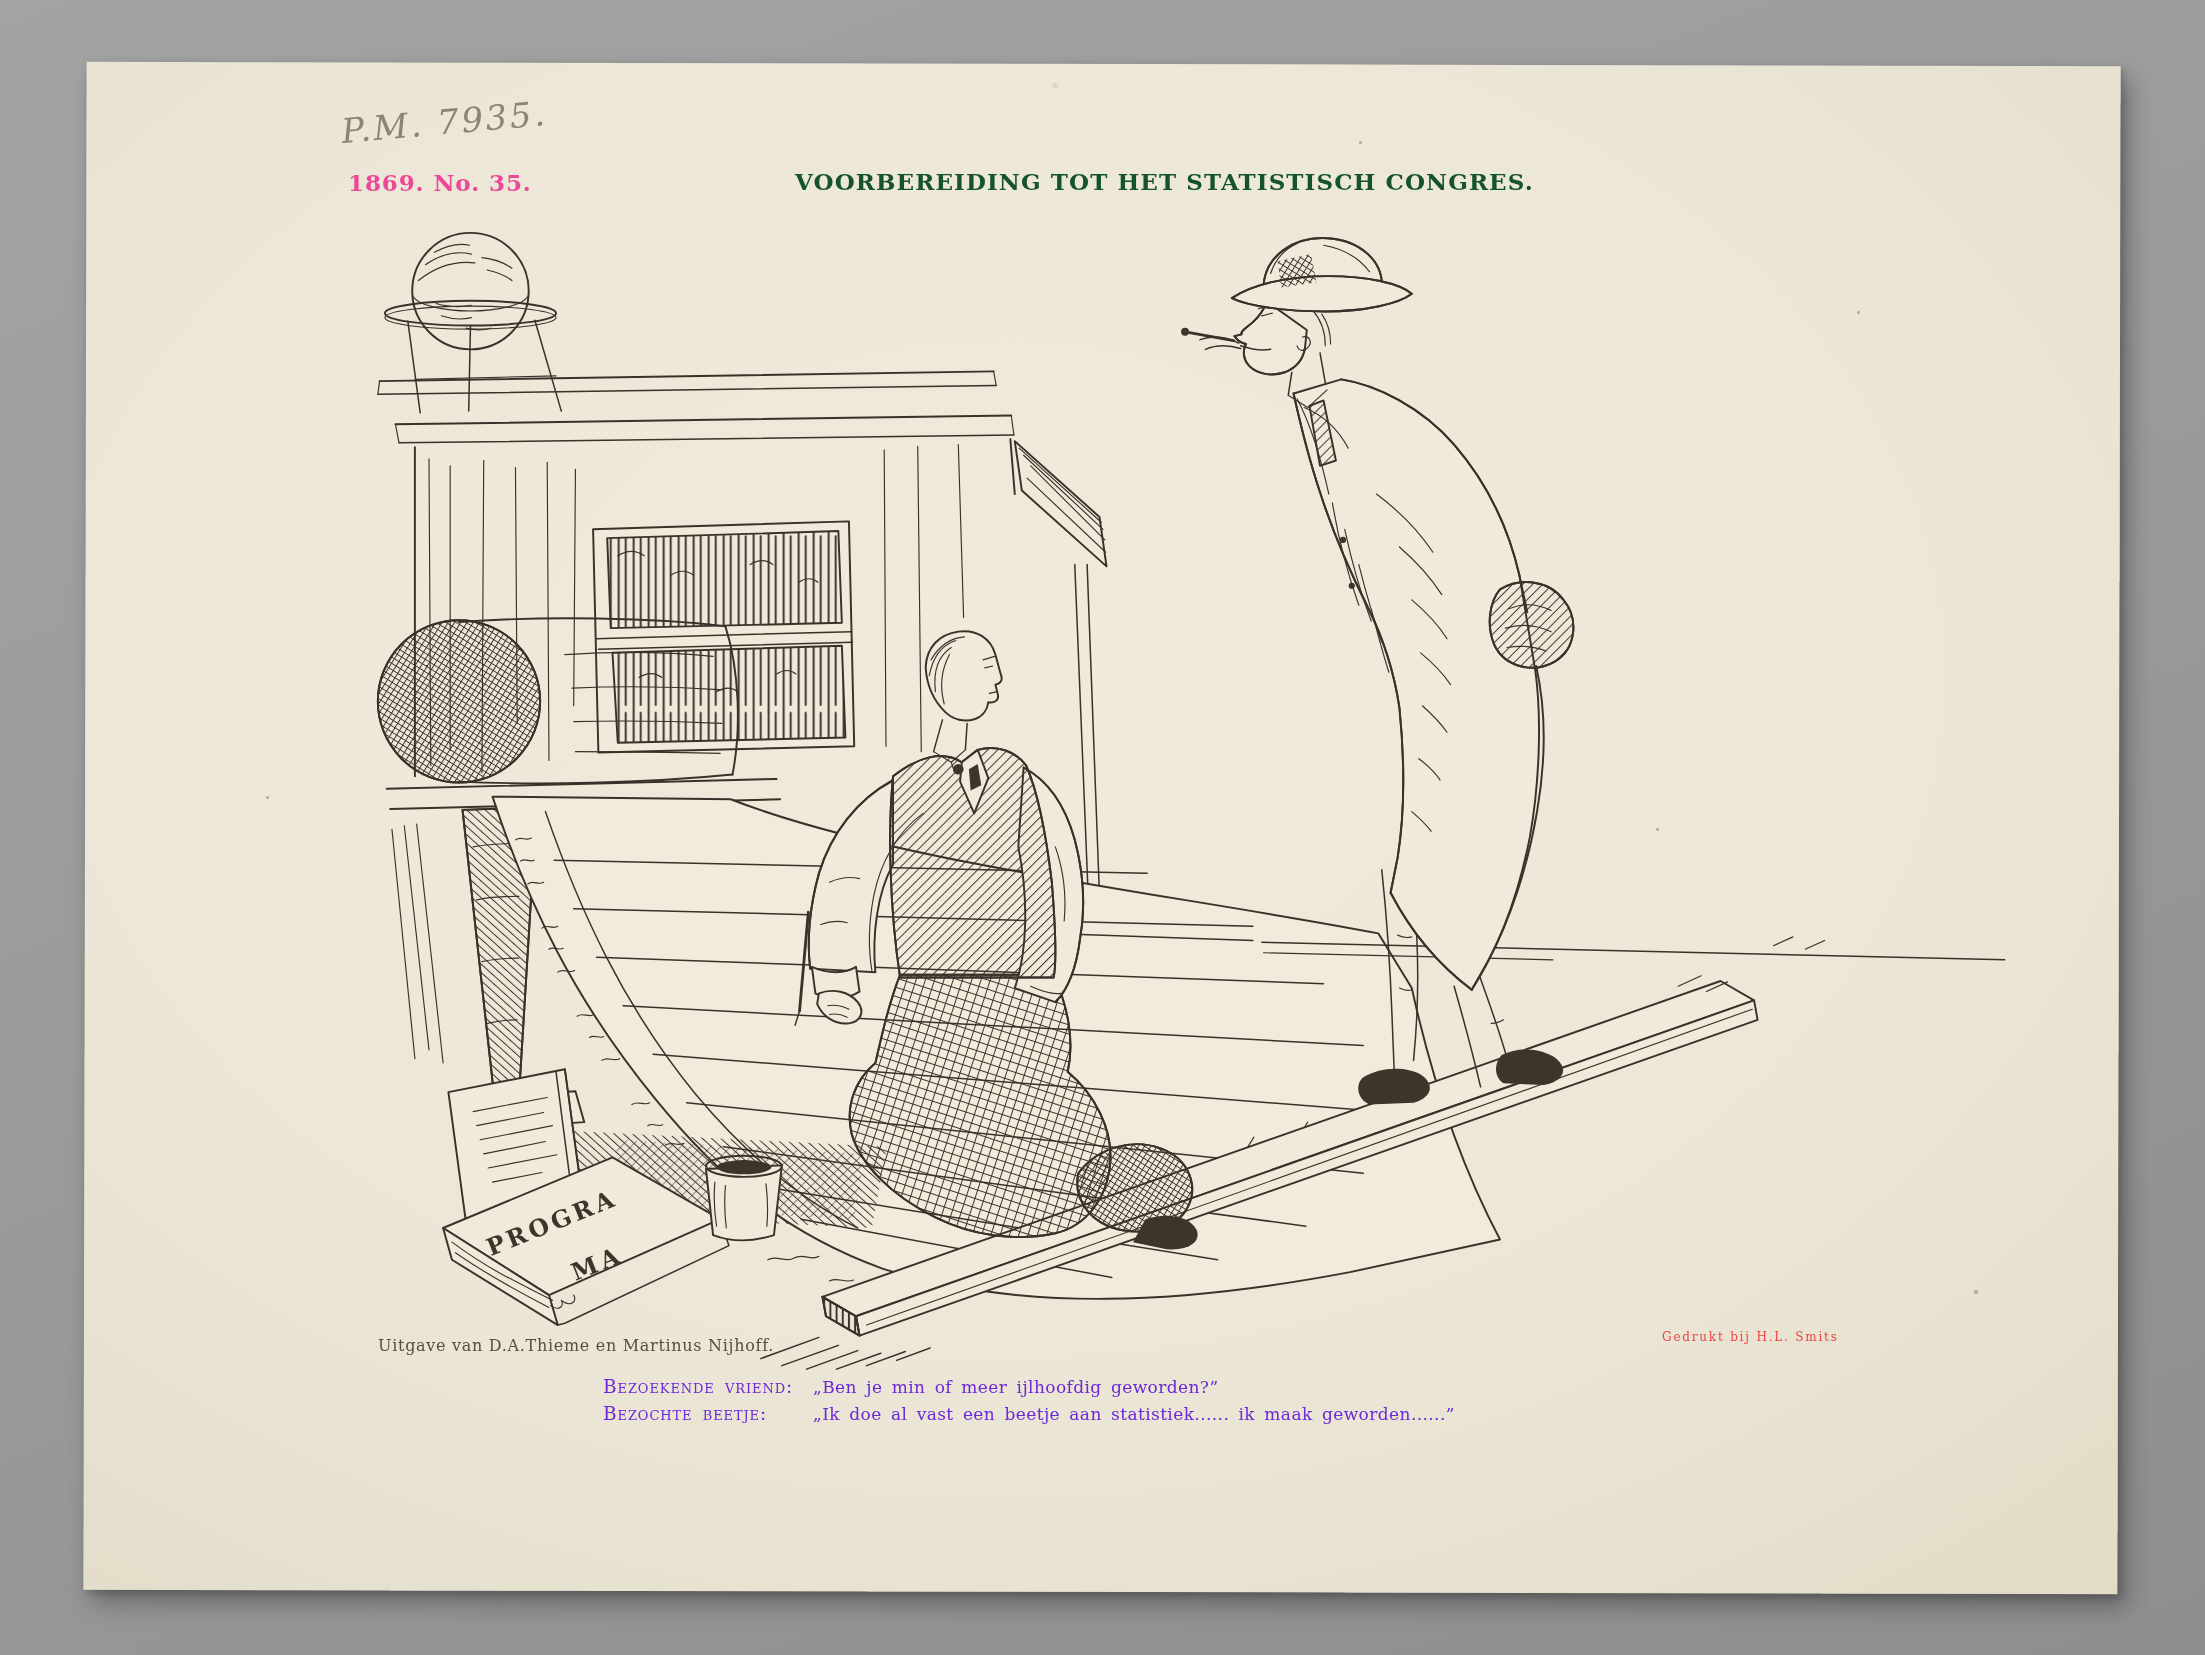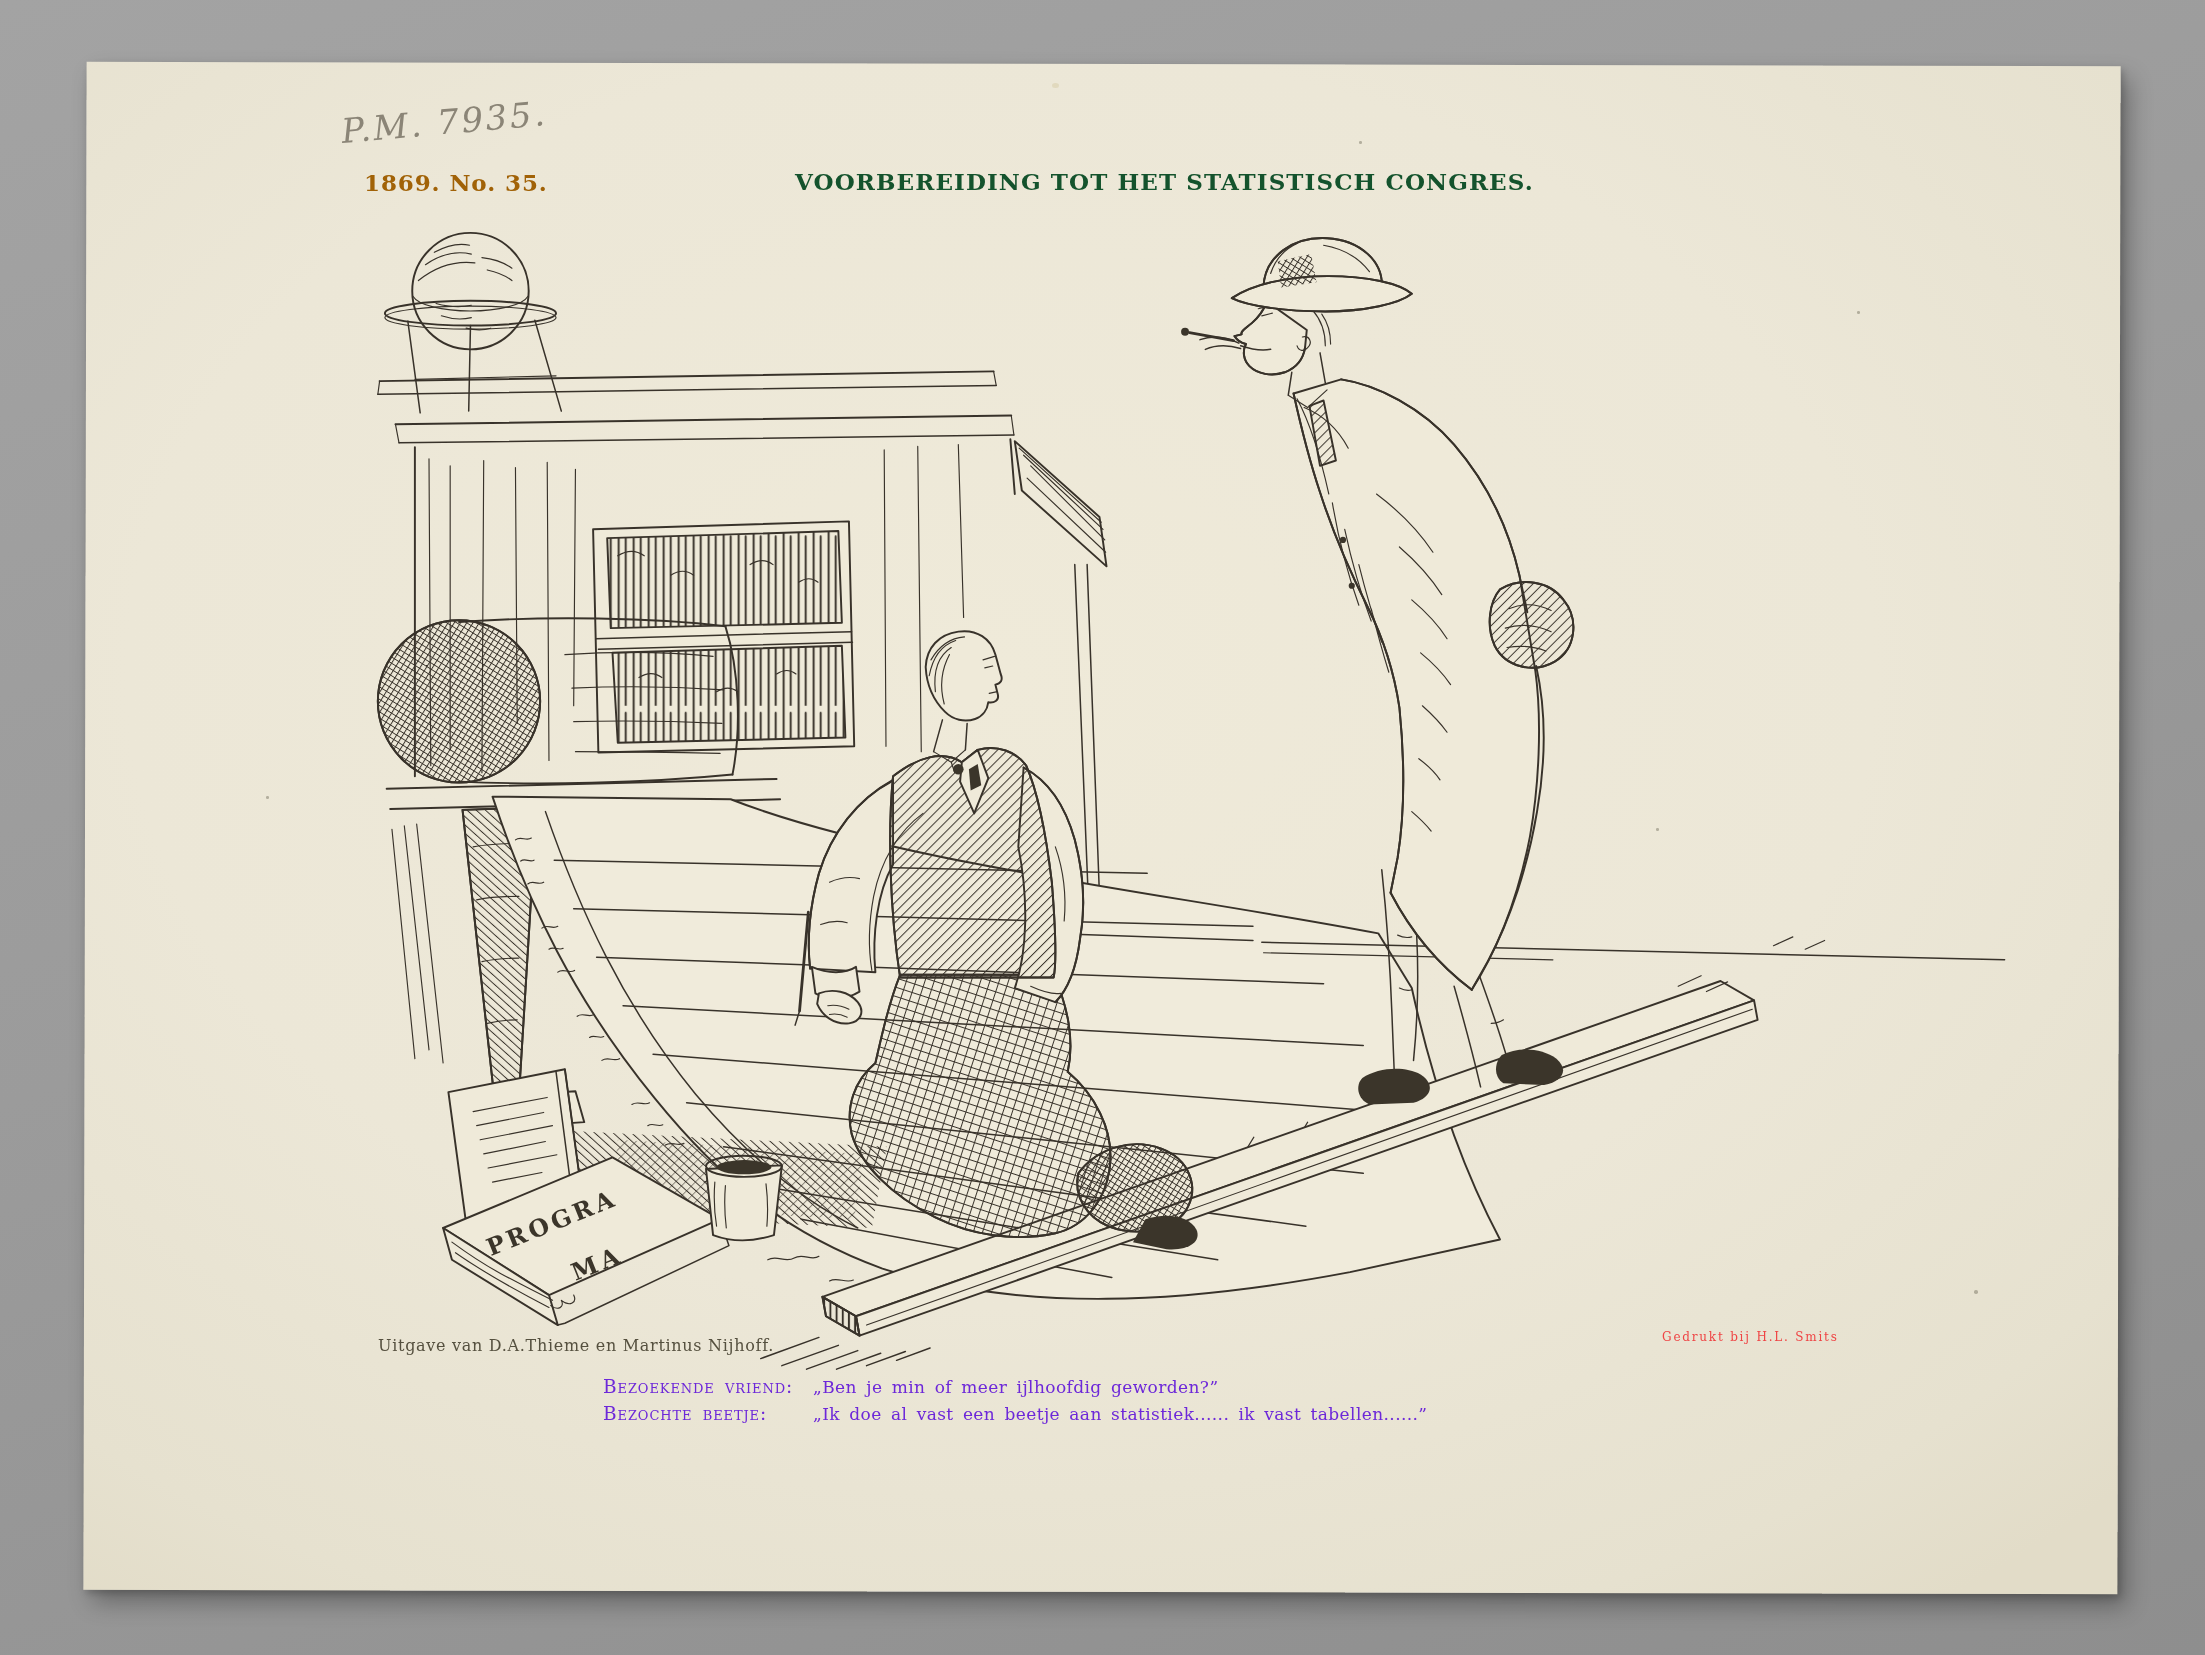--- a/index.html
+++ b/index.html
@@ -20,21 +20,21 @@
     background:
       radial-gradient(ellipse 1588px 1147px at 45% 40%, #efead9 0%, #ece7d7 55%, #e6e1cf 88%, #e2dcc8 100%);
     box-shadow: 8.8px 12.4px 23px rgba(0,0,0,0.30), 2.6px 3.5px 7px rgba(0,0,0,0.18);
     transform:rotate(0.12deg);
   }
   .txt{position:absolute;color:var(--ink);white-space:nowrap;}
   #pencil-mark{
     left:341px;top:102px;font-size:34px;font-style:italic;
     color:var(--pencil);transform:rotate(-5deg);letter-spacing:2.6px;
   }
-  #issue-number{left:364px;top:169px;font-size:23px;font-weight:bold;letter-spacing:0.9px;color:#a16207;}
+  #issue-number{left:348px;top:169px;font-size:23px;font-weight:bold;letter-spacing:0.9px;color:#ec4899;}
   #print-title{left:795px;top:168px;font-size:23px;font-weight:bold;letter-spacing:1.1px;color:#14532d;}
   #publisher-imprint{left:378px;top:1336px;font-size:16px;color:#55503f;letter-spacing:0.7px;}
   #printer-imprint{left:1662px;top:1330px;font-size:12px;color:#ef4444;letter-spacing:1.8px;}
   #caption-block{position:absolute;left:603px;top:1376px;color:#6d28d9;}
   .cap-line{height:27px;font-size:17px;letter-spacing:0.4px;word-spacing:3.5px;}
   .speaker{display:inline-block;width:210px;font-variant:small-caps;font-size:18.5px;letter-spacing:0.9px;}
   #art{position:absolute;left:0;top:0;pointer-events:none;}
   #art path,#art line,#art ellipse,#art circle,#art polygon,#art polyline{
     stroke:var(--ink);stroke-width:2.2;fill:none;stroke-linecap:round;stroke-linejoin:round;
   }
@@ -290,17 +290,17 @@
   </svg>
 
   <div class="txt" id="publisher-imprint">Uitgave van D.A.Thieme en Martinus Nijhoff.</div>
   <div class="txt" id="printer-imprint">Gedrukt bij H.L. Smits</div>
 
   <div id="caption-block">
     <div class="cap-line">
       <span class="speaker">Bezoekende vriend:</span><span>„Ben je min of meer ijlhoofdig geworden?”</span>
     </div>
     <div class="cap-line">
-      <span class="speaker">Bezochte beetje:</span><span>„Ik doe al vast een beetje aan statistiek...... ik vast tabellen......”</span>
+      <span class="speaker">Bezochte beetje:</span><span>„Ik doe al vast een beetje aan statistiek...... ik maak geworden......”</span>
     </div>
   </div>
 </div>
 
 
 </body></html>

